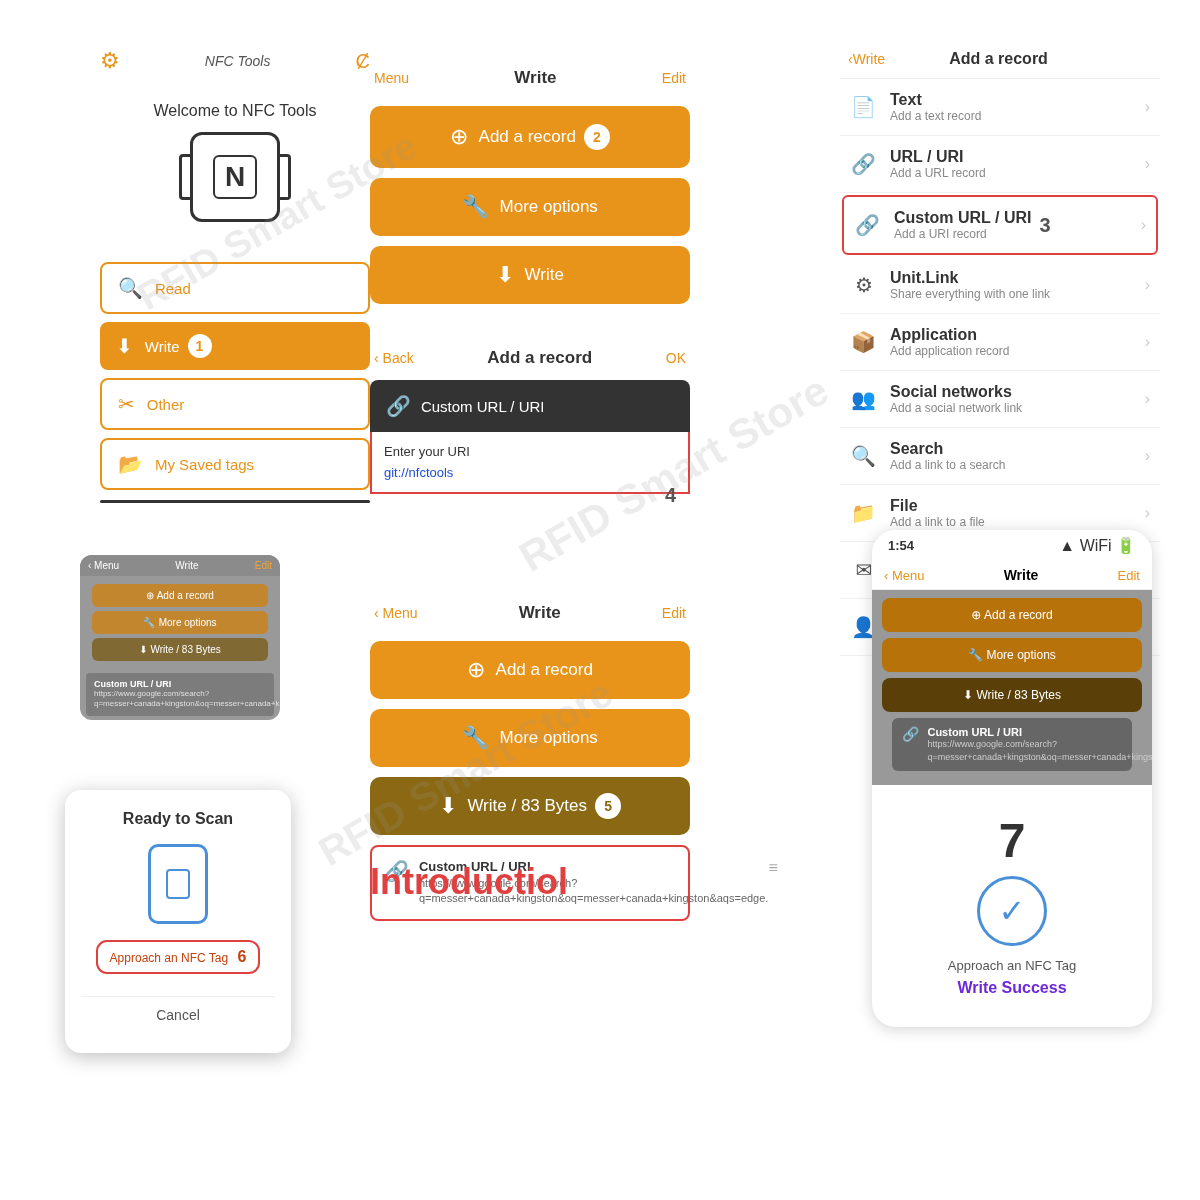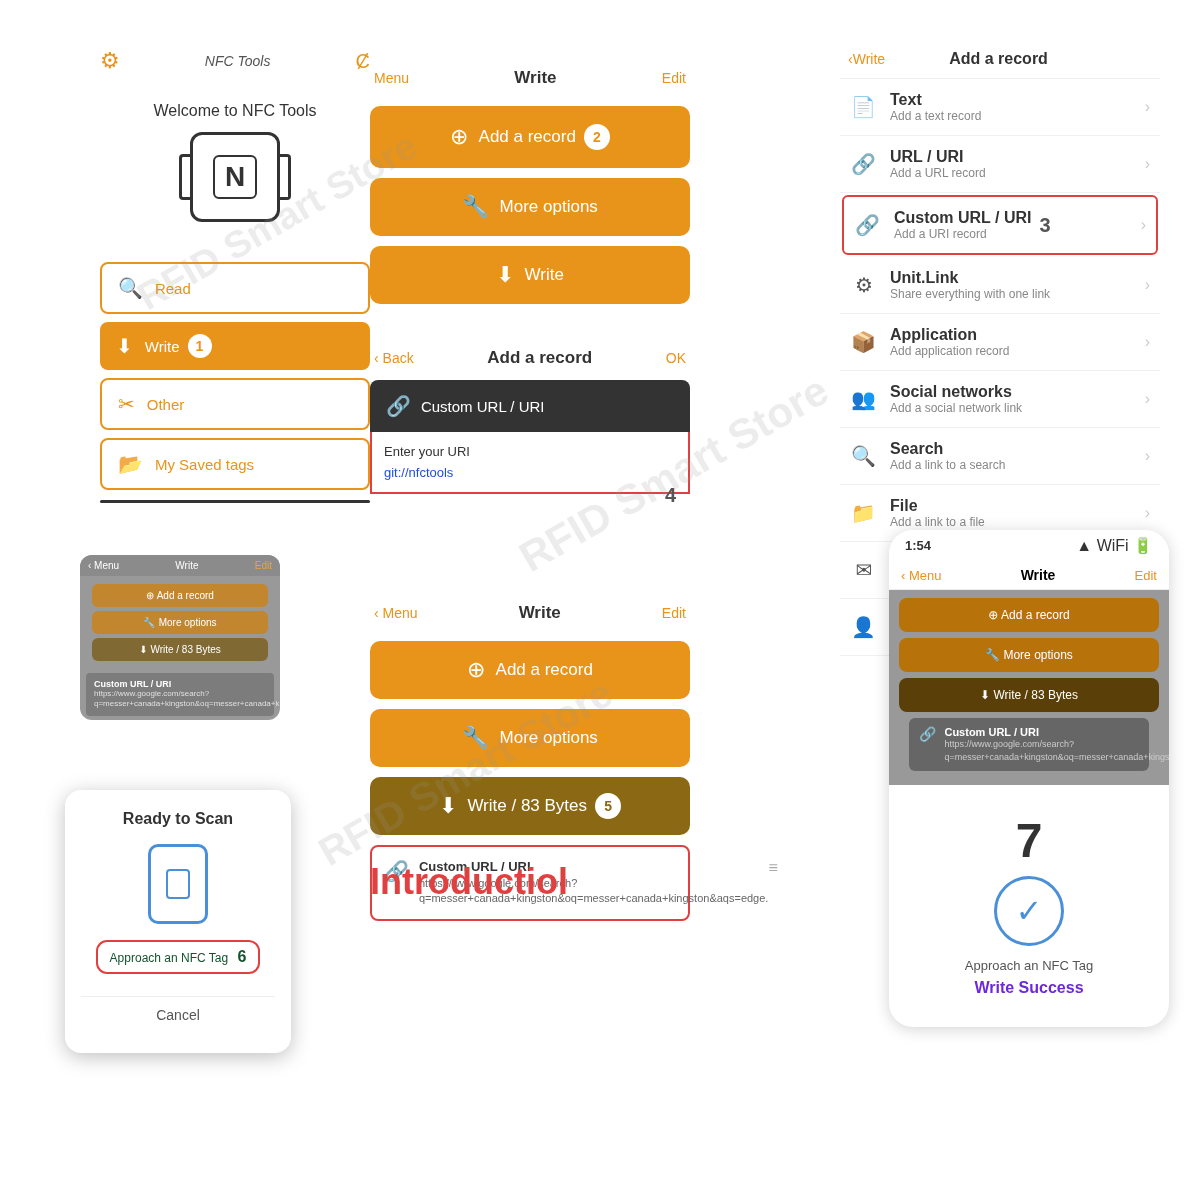--- a/index.html
+++ b/index.html
@@ -303,37 +303,37 @@
       height: 26px;
       border: 2px solid #4A90D9;
       border-radius: 4px;
       display: block;
     }
     .approach-btn {
       border: 2px solid #E04040;
       border-radius: 11px;
       padding: 6px 12px;
       font-size: 12px;
-      color: #14532d;
+      color: #c2410c;
       display: inline-block;
       margin-bottom: 12px;
     }
     .cancel-btn {
       display: block;
       padding: 10px;
       border-top: 1px solid #eee;
       color: #555;
       font-size: 14px;
       cursor: pointer;
     }
 
     
     .bottom-right-phone {
       position: absolute;
-      right: 31px;
+      right: 48px;
       top: 530px;
       width: 280px;
       background: white;
       border-radius: 24px;
       box-shadow: 0 2px 16px rgba(0,0,0,0.18);
       overflow: hidden;
     }
 
     .brp-status {
       background: white;

